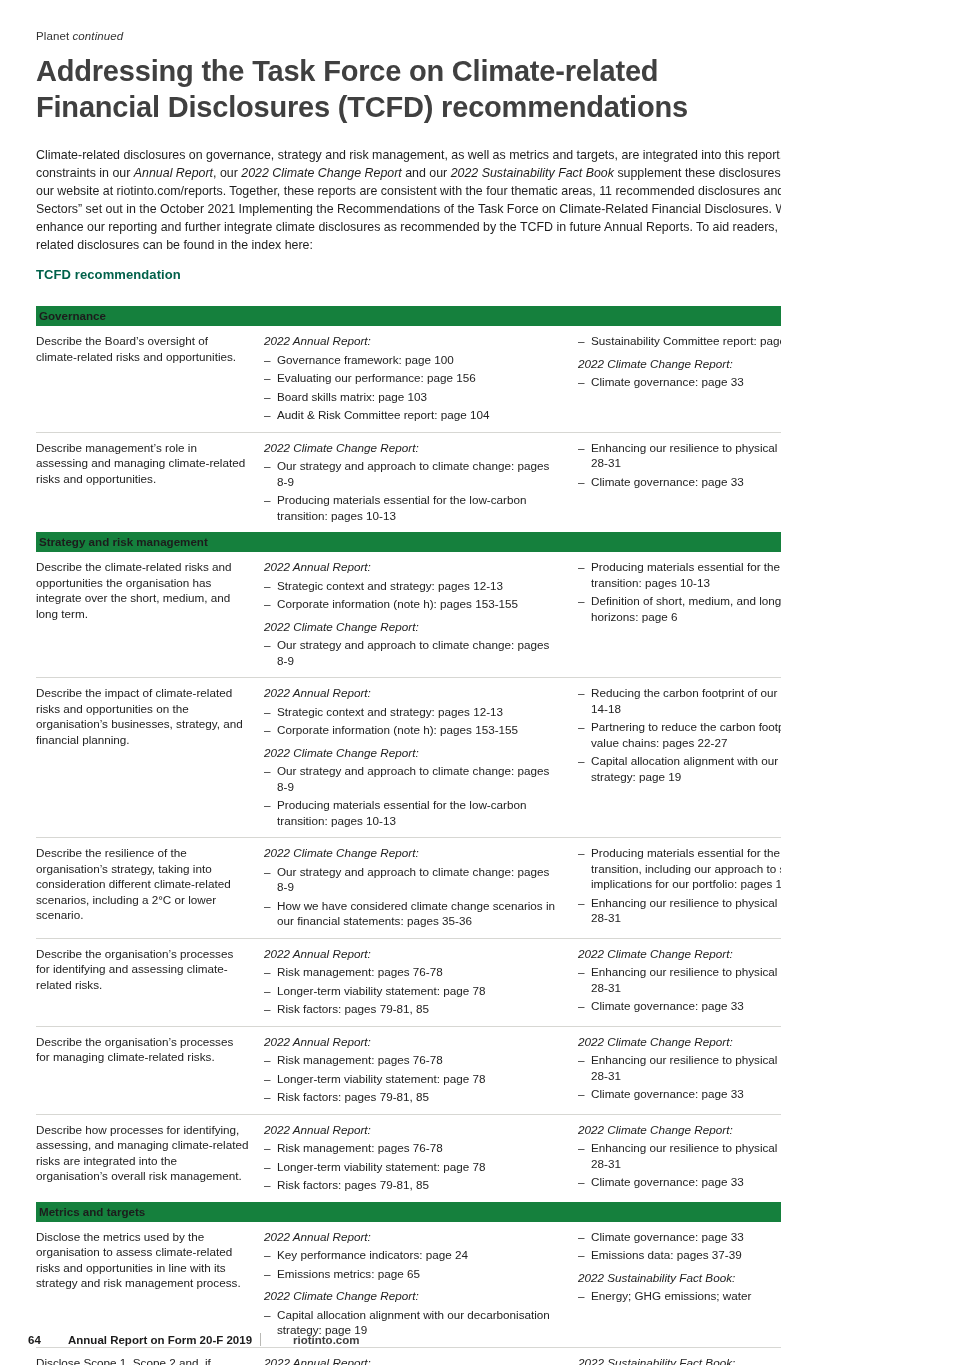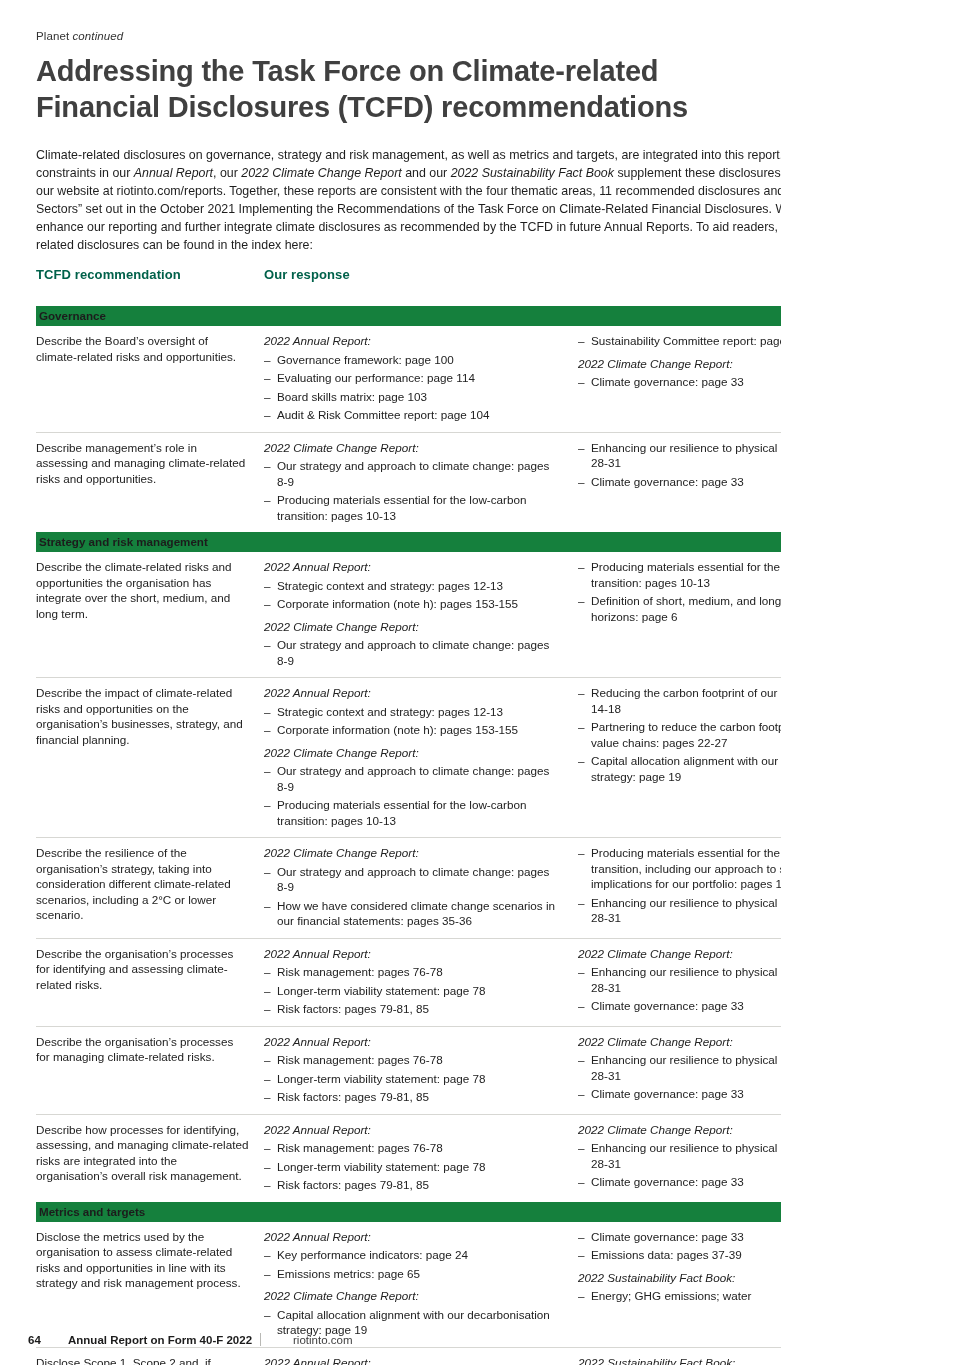--- a/index.html
+++ b/index.html
@@ -103,21 +103,21 @@
   }
   .footer .pagenum { font-weight: 700; width: 40px; }
   .footer .report-name { font-weight: 700; }
   .footer .vbar {
     display: inline-block;
     width: 1px;
     height: 13px;
     background: #b9b9b5;
     margin: 0 8px;
   }
-  .footer .site { font-weight: 400; color: #3f3f3f; padding-left: 24px; }
+  .footer .site { font-weight: 700; color: #3f3f3f; padding-left: 24px; }
 </style>
 </head>
 <body>
 
 <div class="page">
   <div class="content">
 
     <div class="running-head">
       <span>Planet</span>
       <em>continued</em>
@@ -126,30 +126,29 @@
     <h1 class="title">
       <span>Addressing the Task Force on Climate-related</span><br>
       <span>Financial Disclosures (TCFD) recommendations</span>
     </h1>
 
     <p class="intro"><span>Climate-related disclosures on governance, strategy and risk management, as well as metrics and targets, are integrated into this report. However, given constraints in our </span><em>Annual Report</em><span>, our </span><em>2022 Climate Change Report</em><span> and our </span><em>2022 Sustainability Fact Book</em><span> supplement these disclosures and are available on our website at riotinto.com/reports. Together, these reports are consistent with the four thematic areas, 11 recommended disclosures and “Guidance for All Sectors” set out in the October 2021 Implementing the Recommendations of the Task Force on Climate-Related Financial Disclosures. We will continually enhance our reporting and further integrate climate disclosures as recommended by the TCFD in future Annual Reports. To aid readers, the key climate-related disclosures can be found in the index here:</span></p>
 
     <div class="tcfd-table">
       <div class="table-head">
         <div class="col-h">TCFD recommendation</div>
-        <div class="col-h response">Our response</div>
       </div>
       <div>
           <div class="section-band">Governance</div>
           <div class="row">
             <div class="cell rec">Describe the Board’s oversight of climate-related risks and opportunities.</div>
             <div class="cell">
               <div class="item src-heading">2022 Annual Report:</div>
               <div class="item bullet"><span class="dash">–</span><span class="bullet-text">Governance framework: page 100</span></div>
-              <div class="item bullet"><span class="dash">–</span><span class="bullet-text">Evaluating our performance: page 114</span></div>
+              <div class="item bullet"><span class="dash">–</span><span class="bullet-text">Evaluating our performance: page 156</span></div>
               <div class="item bullet"><span class="dash">–</span><span class="bullet-text">Board skills matrix: page 103</span></div>
               <div class="item bullet"><span class="dash">–</span><span class="bullet-text">Audit &amp; Risk Committee report: page 104</span></div>
             </div>
             <div class="cell">
               <div class="item bullet"><span class="dash">–</span><span class="bullet-text">Sustainability Committee report: page 108</span></div>
               <div class="item src-heading">2022 Climate Change Report:</div>
               <div class="item bullet"><span class="dash">–</span><span class="bullet-text">Climate governance: page 33</span></div>
             </div>
           </div>
           <div class="row section-last">
@@ -275,17 +274,17 @@
               <div class="item src-heading">2022 Sustainability Fact Book:</div>
             </div>
           </div>
         </div>
     </div>
 
   </div>
 
   <div class="footer">
     <span class="pagenum">64</span>
-    <span class="report-name">Annual Report on Form 40-F 2022</span>
+    <span class="report-name">Annual Report on Form 20-F 2019</span>
     <span class="vbar"></span>
     <span class="site">riotinto.com</span>
   </div>
 </div>
 
 </body></html>

